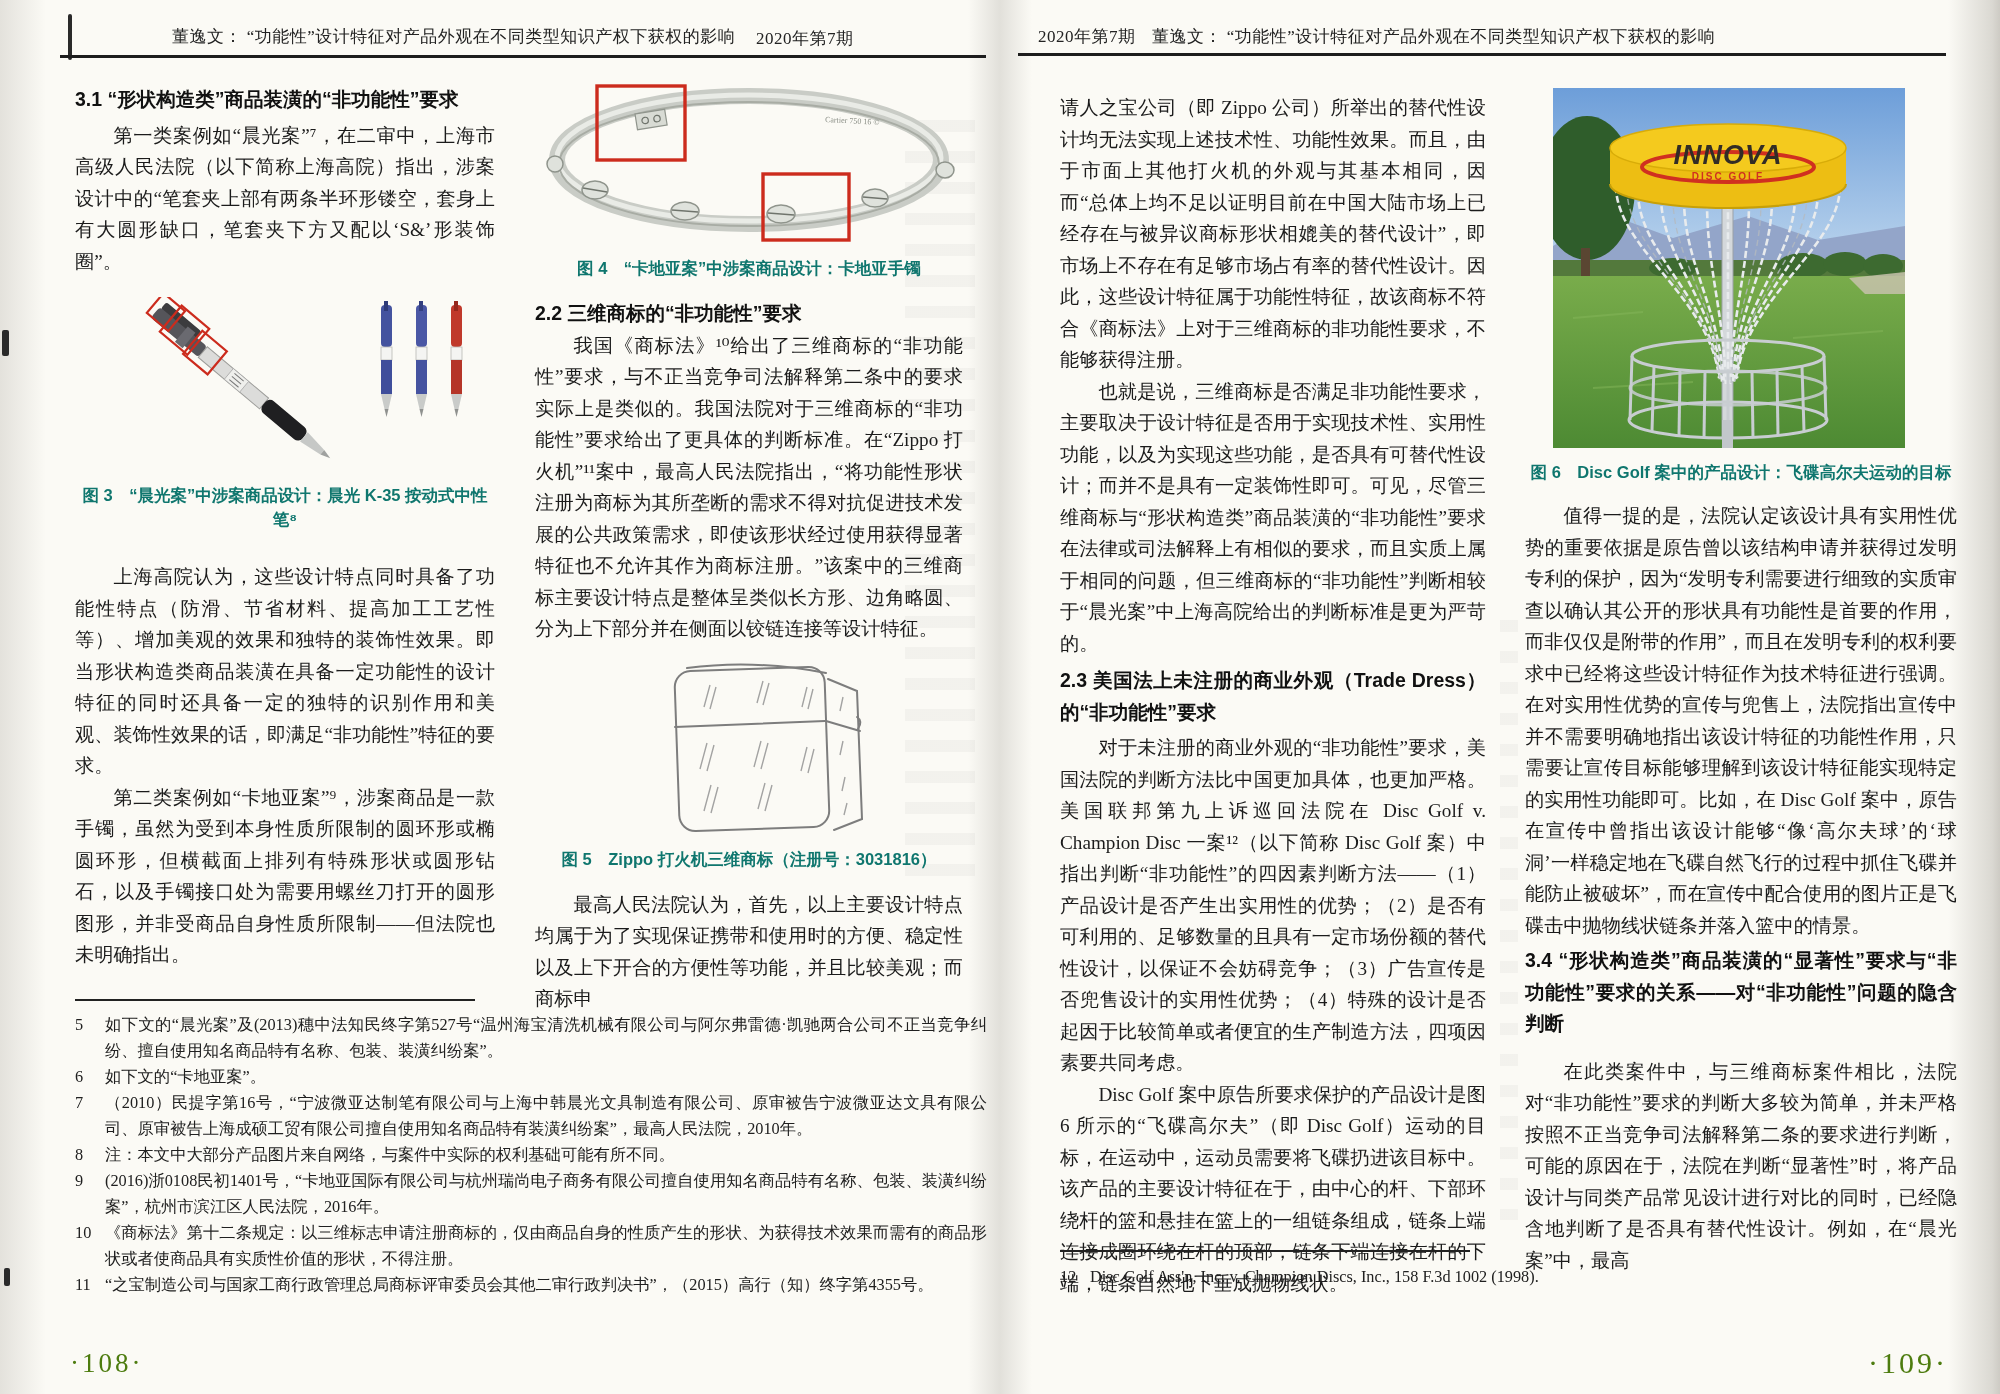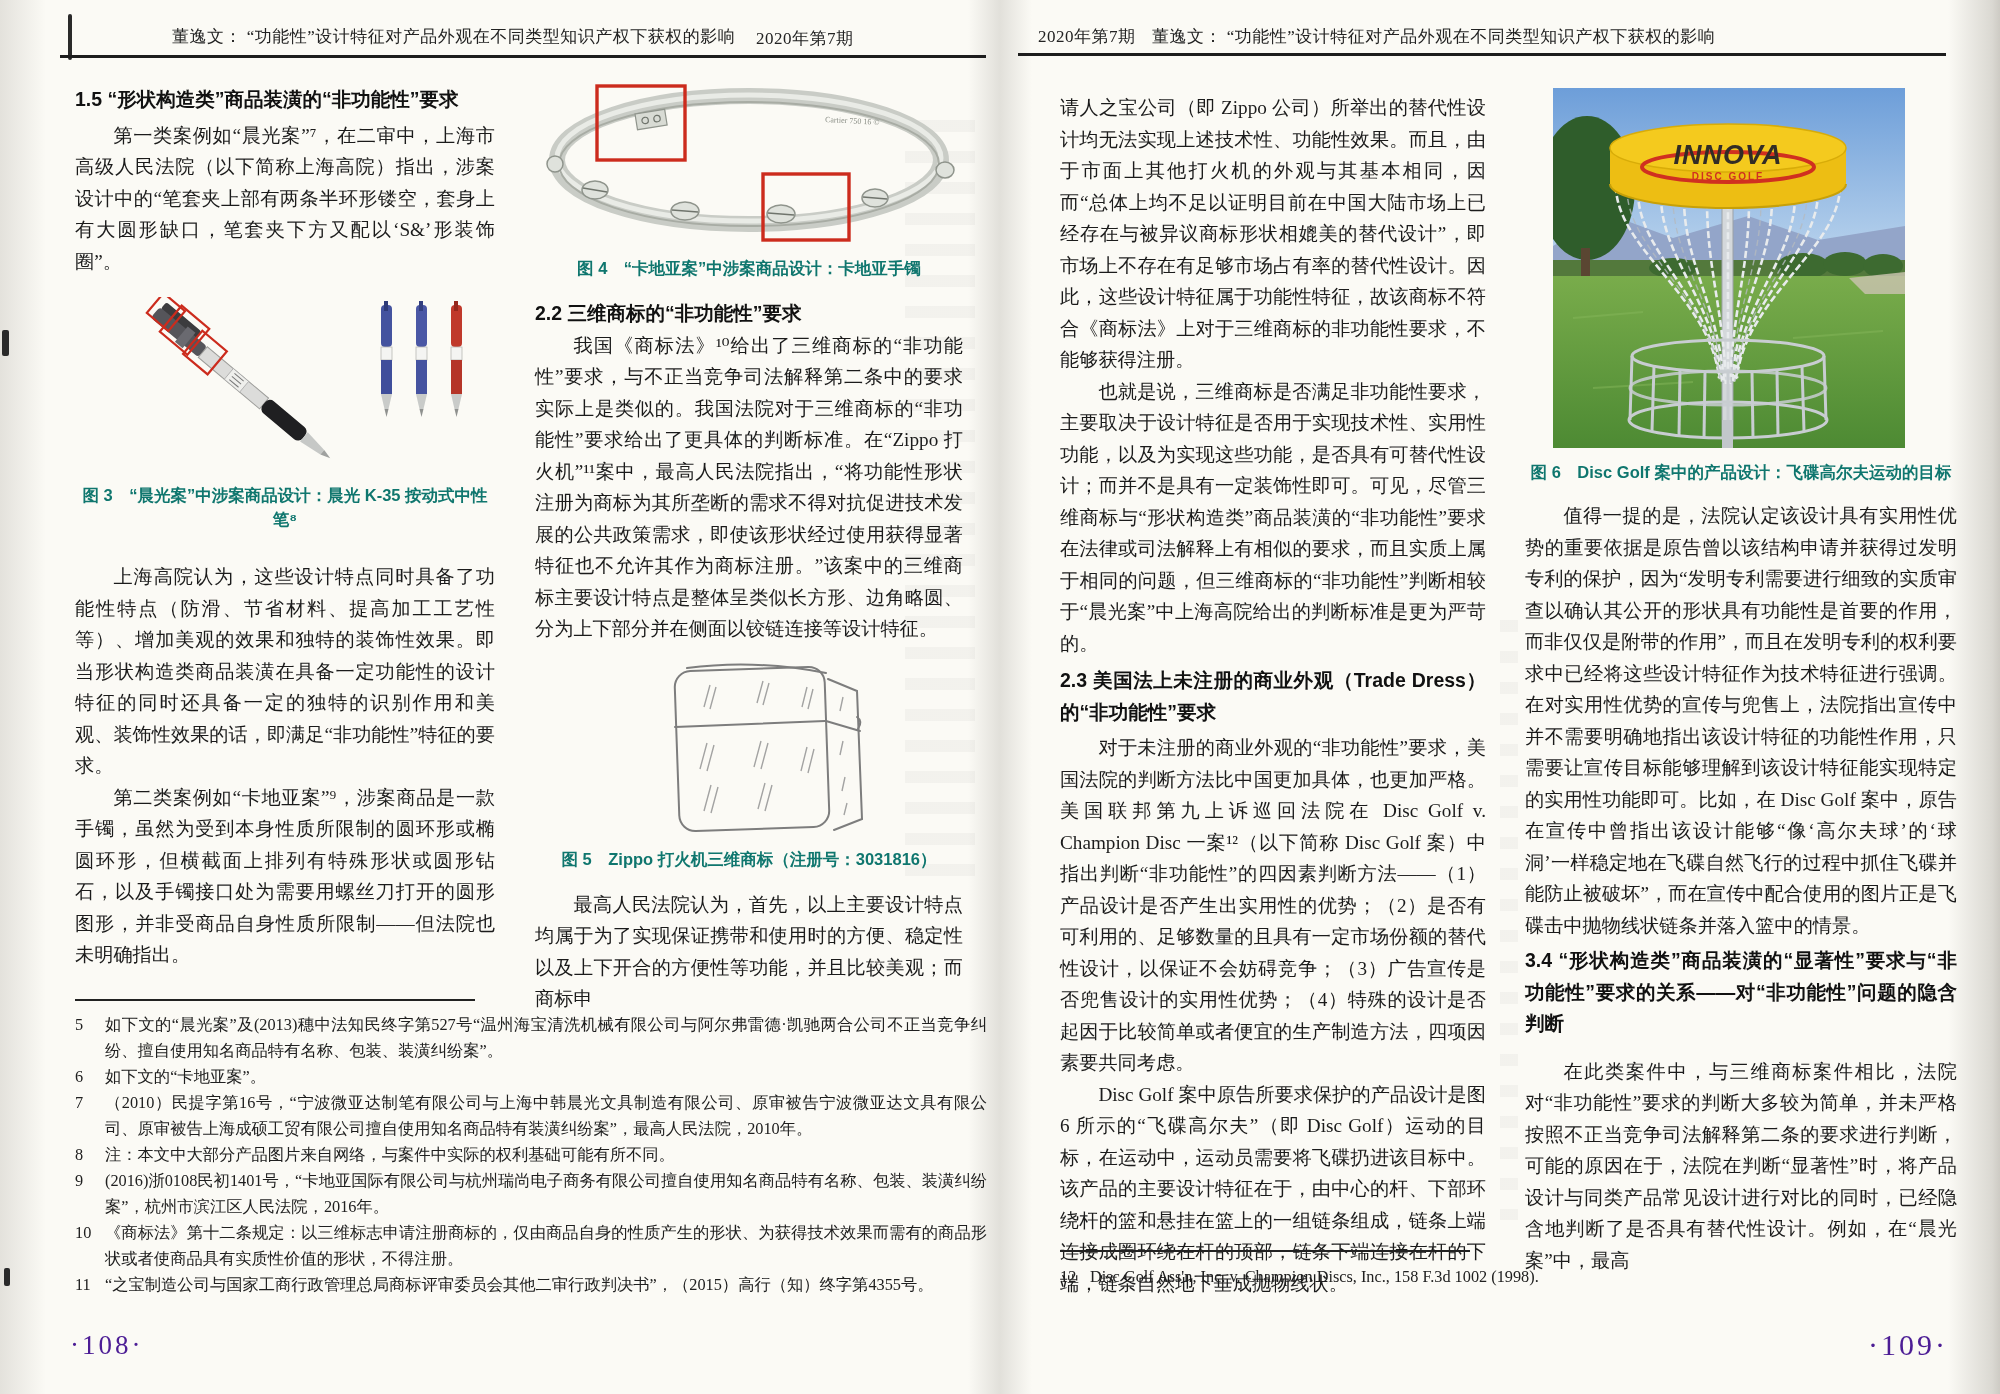--- a/index.html
+++ b/index.html
@@ -18,21 +18,21 @@
            font-size:19.5px;line-height:31.5px;color:#111;text-align:justify;margin:0;}
   .caption{font-family:"Liberation Sans","DejaVu Sans",sans-serif;font-weight:700;
            font-size:16.5px;line-height:24px;color:#0f766e;text-align:center;}
   .fig{display:block;}
   
   .fn-rule{background:#222;height:2px;}
   .footnote-list{font-size:16.3px;line-height:26px;color:#202020;}
   .footnote{display:flex;margin:0;}
   .fn-num{flex:0 0 30px;}
   .fn-text{flex:1;text-align:justify;}
-  .pagenum{font-size:27px;color:#4c1d95;letter-spacing:3px;}
+  .pagenum{font-size:27px;color:#4d7c0f;letter-spacing:3px;margin-top:18px;}
   
   .gutter{left:968px;top:0;width:64px;height:1394px;
           background:linear-gradient(90deg,rgba(70,65,55,0) 0%,rgba(70,65,55,.14) 50%,rgba(70,65,55,0) 100%);}
   .right-edge{left:1948px;top:0;width:52px;height:1394px;
           background:linear-gradient(90deg,rgba(120,115,105,0) 0%,rgba(120,115,105,.25) 85%,rgba(120,115,105,.35) 100%);}
   .left-edge{left:0;top:0;width:46px;height:1394px;
           background:linear-gradient(90deg,rgba(120,115,105,.18) 0%,rgba(120,115,105,0) 100%);}
   .speck{background:#2a2a2a;border-radius:2px;}
   .bleed{opacity:.05;background:repeating-linear-gradient(180deg,#555 0 12px,transparent 12px 31px);}
 </style>
@@ -50,21 +50,21 @@
   <div class="abs bleed" style="left:905px;top:120px;width:70px;height:760px;"></div>
   <div class="abs bleed" style="left:1500px;top:620px;width:18px;height:600px;"></div>
 
   <div class="page">
 
     <div class="abs hdr" style="left:172px;top:25px;">董逸文： “功能性”设计特征对产品外观在不同类型知识产权下获权的影响</div>
     <div class="abs hdr" style="left:756px;top:27px;">2020年第7期</div>
     <div class="abs rule" style="left:60px;top:55px;width:926px;"></div>
 
     <div class="abs" style="left:75px;top:84px;width:420px;">
-      <h3 class="heading">1.5 “形状构造类”商品装潢的“非功能性”要求</h3>
+      <h3 class="heading">3.1 “形状构造类”商品装潢的“非功能性”要求</h3>
       <div class="body-text" style="margin-top:4px;">
         <p class="indent">第一类案例如“晨光案”⁷，在二审中，上海市高级人民法院（以下简称上海高院）指出，涉案设计中的“笔套夹上部有两条半环形镂空，套身上有大圆形缺口，笔套夹下方又配以‘S&amp;’形装饰圈”。</p>
       </div>
 
       <svg class="fig" style="margin-top:20px;" width="420" height="172" viewBox="0 0 420 172">
         <g transform="translate(88,6) rotate(40)">
           <rect x="2" y="-3" width="46" height="9" rx="3" fill="#3c3c3e"></rect>
           <rect x="0" y="5" width="62" height="14" rx="4" fill="#55555a"></rect>
           <rect x="34" y="2" width="10" height="20" fill="#6a6a70"></rect>
           <rect x="62" y="5" width="80" height="14" fill="#dcdcda" stroke="#9d9d9a" stroke-width="1"></rect>

